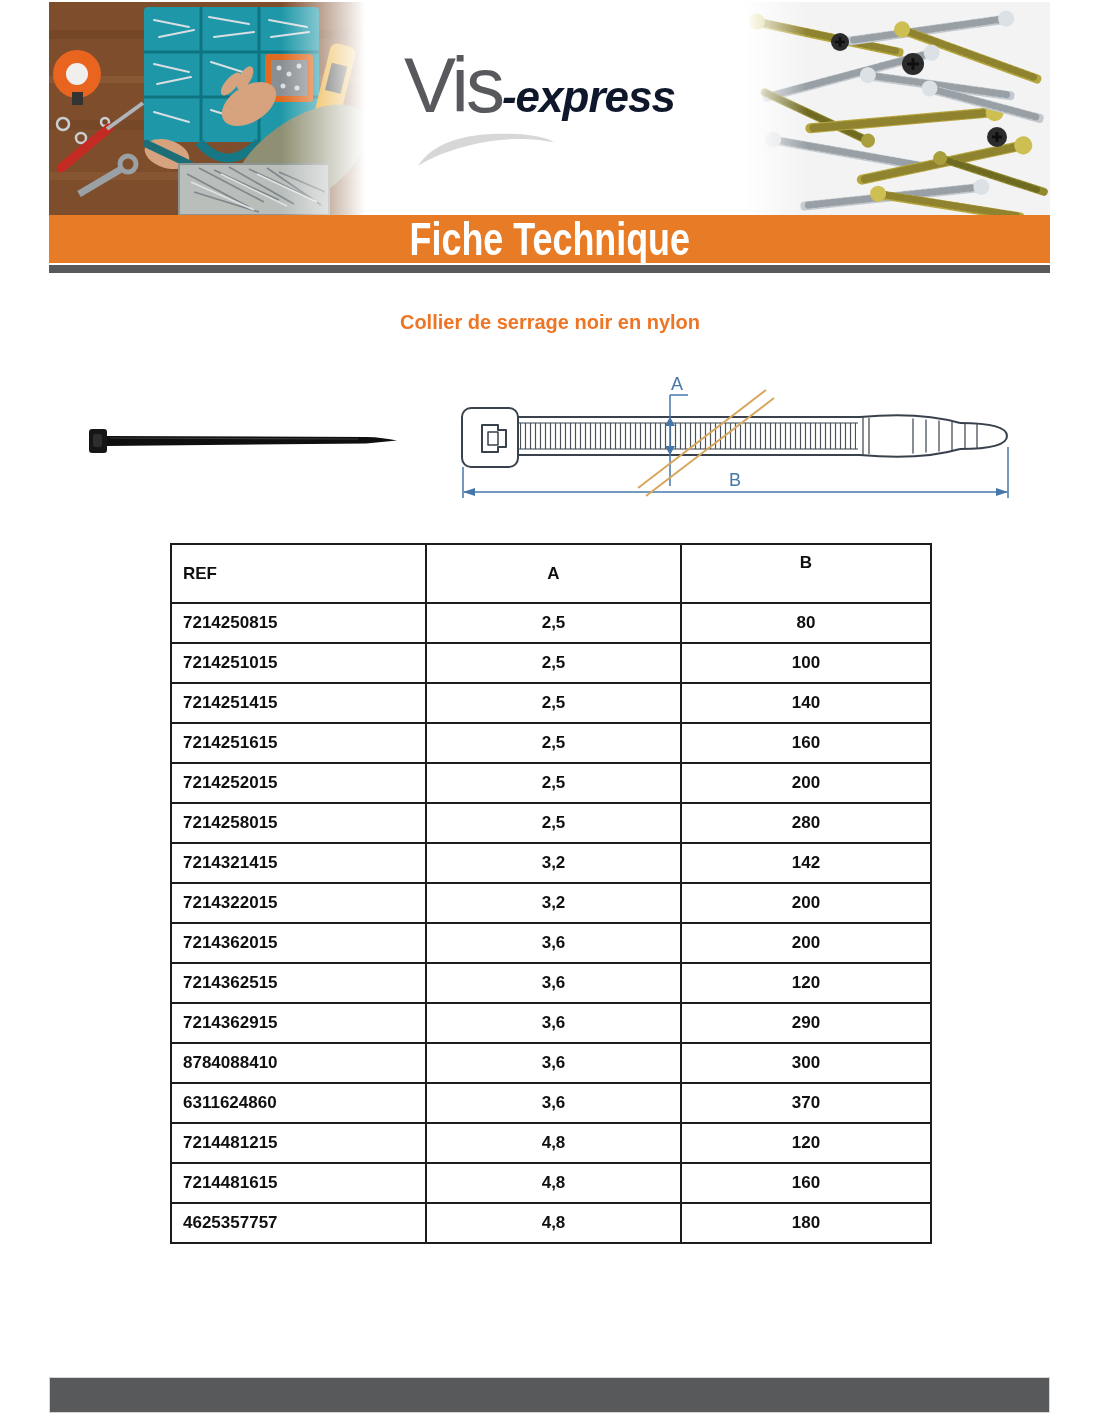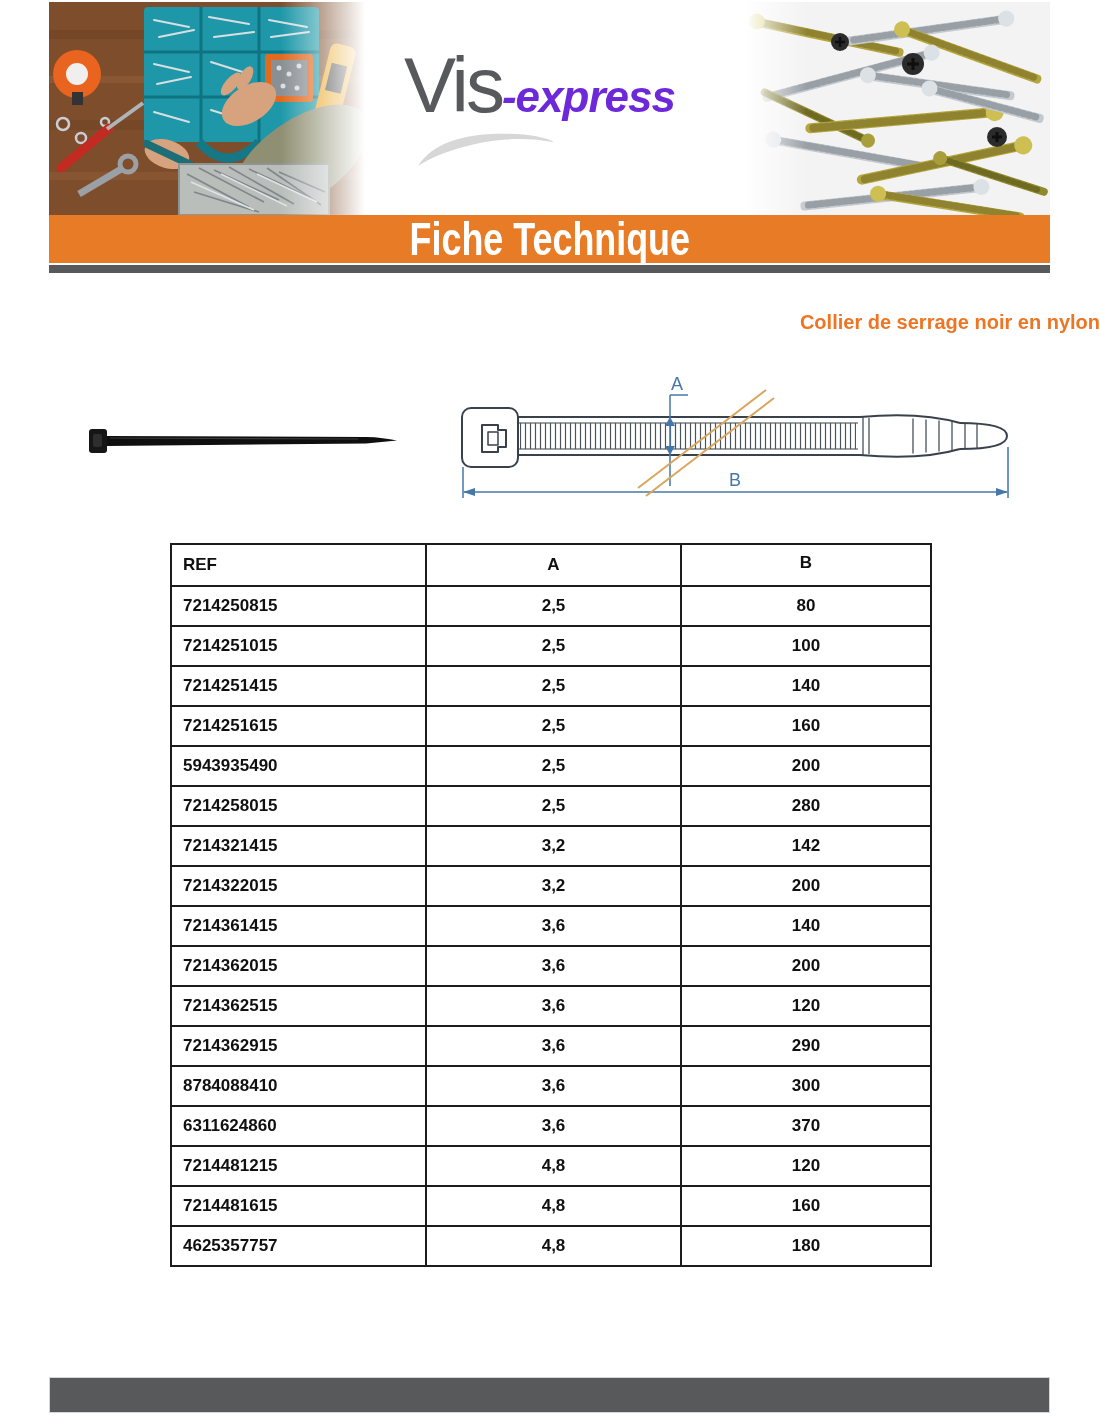--- a/index.html
+++ b/index.html
@@ -5,49 +5,49 @@
   html,body{margin:0;padding:0;}
   body{
     width:1100px;height:1422px;position:relative;background:#ffffff;
     font-family:"Liberation Sans","DejaVu Sans",sans-serif;overflow:hidden;
   }
   .photo-left{position:absolute;left:49px;top:2px;width:316px;height:213px;}
   .photo-right{position:absolute;left:745px;top:2px;width:305px;height:213px;}
 
   .logo{position:absolute;left:404px;top:46px;line-height:1;white-space:nowrap;}
   .logo-vis{font-size:78px;font-weight:400;color:#58595C;letter-spacing:-3px;}
-  .logo-express{font-size:44px;font-weight:700;font-style:italic;color:#6d28d9;letter-spacing:-1px;}
+  .logo-express{font-size:44px;font-weight:700;font-style:italic;color:#0f172a;letter-spacing:-1px;}
   .logo-swoosh{position:absolute;left:12px;top:84px;width:140px;height:38px;}
 
   .banner{
     position:absolute;left:49px;top:215px;width:1001px;height:48px;background:#E87B25;
     display:flex;align-items:center;justify-content:center;
   }
   .banner-title{
     color:#ffffff;font-size:46px;font-weight:700;letter-spacing:0px;
     display:inline-block;transform:scaleX(0.78);
   }
   .divider-bar{position:absolute;left:49px;top:265px;width:1001px;height:8px;background:#58595B;}
 
   .doc-title{
-    position:absolute;left:0;top:311px;width:1100px;text-align:right;
+    position:absolute;left:0;top:311px;width:1100px;text-align:center;
     font-size:20px;font-weight:700;color:#EE7524;
   }
 
   .tie-photo{position:absolute;left:88px;top:426px;width:312px;height:30px;}
   .drawing{position:absolute;left:458px;top:374px;width:556px;height:130px;}
   .dim-text{font-family:"Liberation Sans","DejaVu Sans",sans-serif;font-size:18px;fill:#4677A8;}
 
   .spec-table{position:absolute;left:170px;top:543px;border-collapse:collapse;table-layout:fixed;width:760px;}
   .spec-table th,.spec-table td{
     border:2px solid #1C1C1C;font-weight:700;font-size:17px;color:#101010;
     text-align:center;padding:0;vertical-align:middle;background:#ffffff;
   }
   .spec-table th:first-child,.spec-table td:first-child{text-align:left;padding-left:11px;}
-  .spec-table thead tr{height:42px;margin-left:28px;}
+  .spec-table thead tr{height:59px;margin-left:28px;}
   .spec-table tbody tr{height:40px;}
   .spec-table th:nth-child(3){vertical-align:top;padding-top:8px;}
 
   .footer-bar{position:absolute;left:49px;top:1377px;width:1001px;height:36px;background:#58595B;border:1px solid #D6D6D6;box-sizing:border-box;}
 </style>
 </head>
 <body>
 
 <svg class="photo-left" viewBox="0 0 316 213" preserveAspectRatio="none">
   <defs>
@@ -343,45 +343,40 @@
         <td>7214251415</td>
         <td>2,5</td>
         <td>140</td>
       </tr>
       <tr>
         <td>7214251615</td>
         <td>2,5</td>
         <td>160</td>
       </tr>
       <tr>
-        <td>5943935490</td>
+        <td>7214252015</td>
         <td>2,5</td>
         <td>200</td>
       </tr>
       <tr>
         <td>7214258015</td>
         <td>2,5</td>
         <td>280</td>
       </tr>
       <tr>
         <td>7214321415</td>
         <td>3,2</td>
         <td>142</td>
       </tr>
       <tr>
         <td>7214322015</td>
         <td>3,2</td>
         <td>200</td>
       </tr>
       <tr>
-        <td>7214361415</td>
-        <td>3,6</td>
-        <td>140</td>
-      </tr>
-      <tr>
         <td>7214362015</td>
         <td>3,6</td>
         <td>200</td>
       </tr>
       <tr>
         <td>7214362515</td>
         <td>3,6</td>
         <td>120</td>
       </tr>
       <tr>

